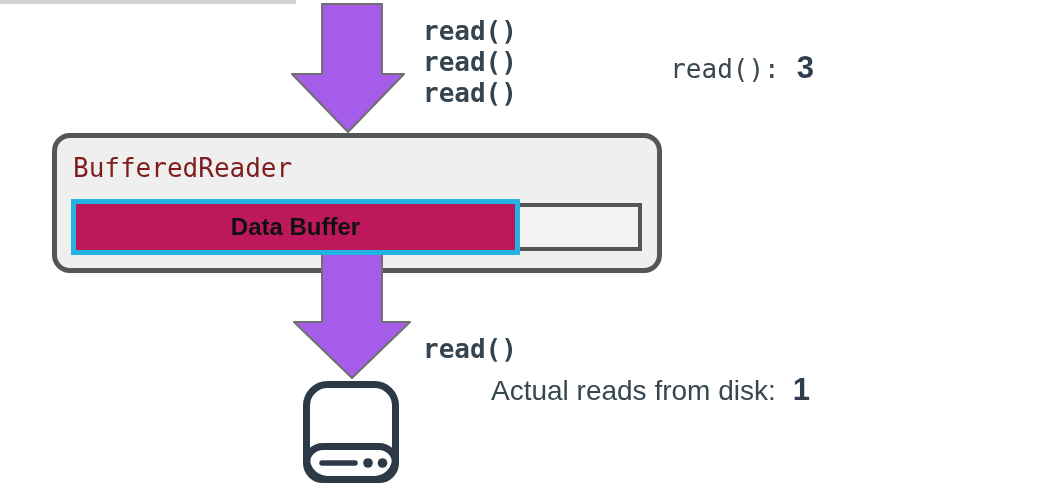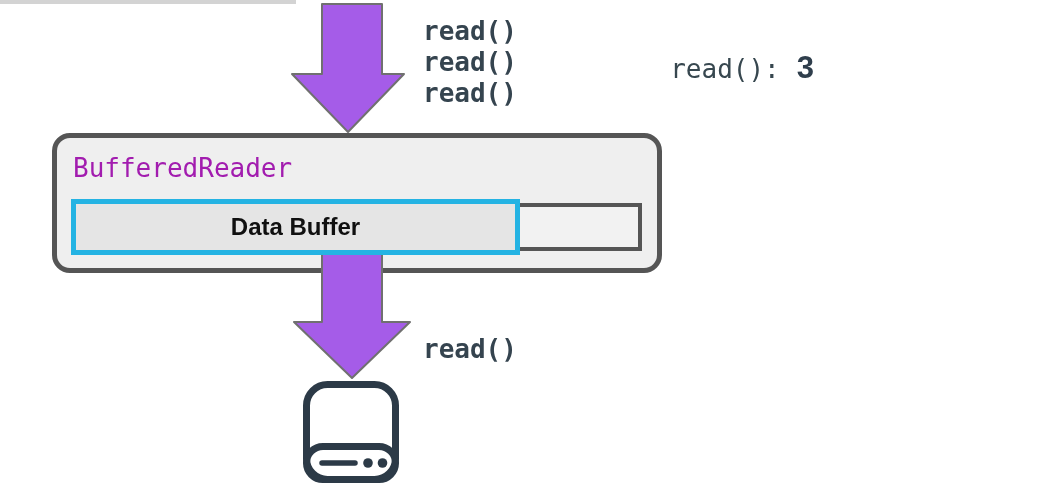--- a/index.html
+++ b/index.html
@@ -44,36 +44,36 @@
     background: #efefef;
     border: 5px solid #555555;
     border-radius: 18px;
     z-index: 1;
   }
   .reader-title {
     position: absolute;
     left: 16px; top: 15px;
     font-family: "DejaVu Sans Mono", monospace;
     font-size: 26px;
-    color: #a21caf;
+    color: #7f1d1d;
     white-space: pre;
   }
 
   
   .buffer-track {
     left: 76px; top: 203px; width: 566px; height: 48px;
     box-sizing: border-box;
     background: #f2f2f2;
     border: 4px solid #555555;
     z-index: 3;
   }
   .buffer-fill {
     left: 71px; top: 199px; width: 449px; height: 56px;
     box-sizing: border-box;
-    background: #e5e5e5;
+    background: #be185d;
     border: 5px solid #24b3e3;
     z-index: 4;
     display: flex;
     align-items: center;
     justify-content: center;
   }
   .buffer-fill-label {
     font-family: "Liberation Sans", sans-serif;
     font-weight: bold;
     font-size: 24px;
@@ -137,14 +137,18 @@
   <div class="abs code-label read-bottom">read()</div>
 
   <svg class="abs disk-icon" width="98" height="104" viewBox="0 0 98 104">
     <rect class="ln" x="4.5" y="4.5" width="89" height="95" rx="21" stroke-width="7"></rect>
     <rect class="ln" x="4.5" y="66.5" width="89" height="33" rx="16.5" fill="#ffffff" stroke-width="7"></rect>
     <line class="ln" x1="20" y1="83" x2="53" y2="83" stroke-width="5.5" stroke-linecap="round"></line>
     <circle class="dot" cx="66" cy="83" r="4.8"></circle>
     <circle class="dot" cx="80.5" cy="83" r="4.8"></circle>
   </svg>
 
+  <div class="abs stat-row stat-disk">
+    <span class="stat-text">Actual reads from disk:</span>
+    <span class="stat-value">1</span>
+  </div>
 
 </div>
 
 </body></html>

